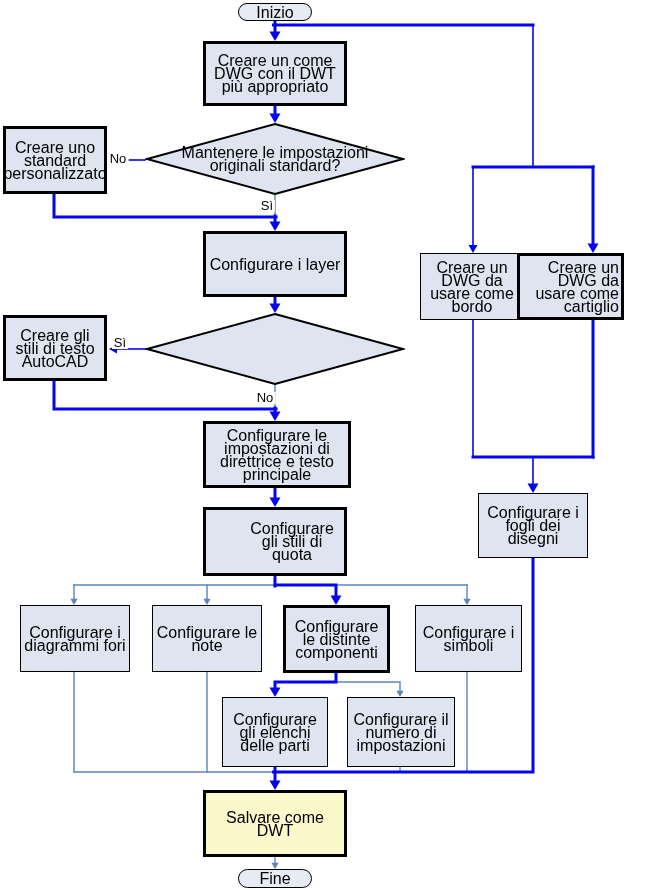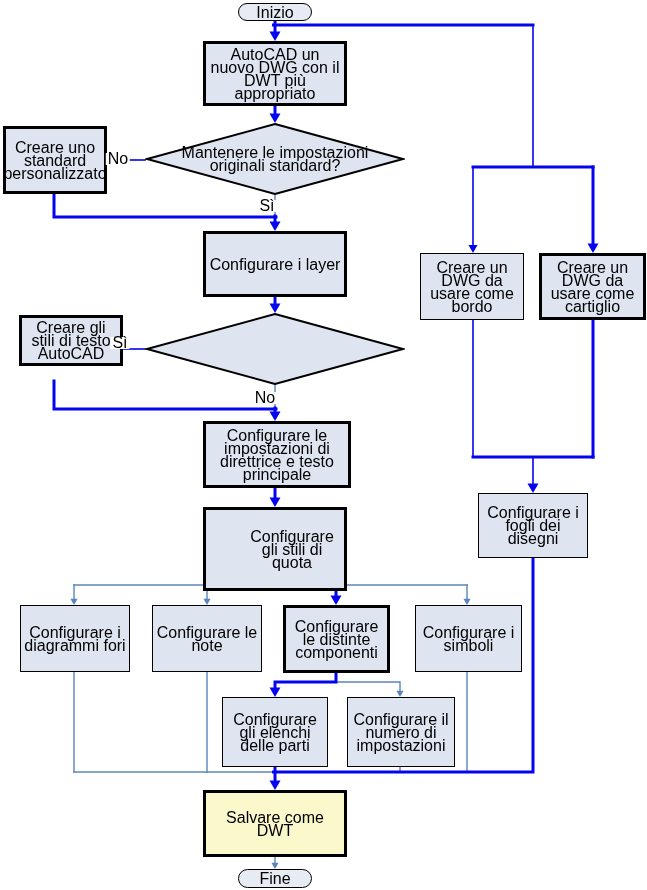--- a/index.html
+++ b/index.html
@@ -14,21 +14,21 @@
     box-sizing:border-box;background:var(--box-fill);
     border:1.5px solid var(--border);padding:2px;z-index:2;
   }
   .node.thick{border-width:3px;}
   .node.oval{border-radius:11px;background:var(--oval-fill);border-width:1.6px;padding:0;}
   .node.yellow{background:var(--hl-fill);}
   .node.diamond{background:transparent;border:none;padding:0;z-index:2;}
   .diamond-svg{position:absolute;left:0;top:0;width:100%;height:100%;}
   .diamond-text{position:relative;width:72%;z-index:2;}
   .edge-label{
-    position:absolute;transform:translate(-50%,-50%);font-size:16px;line-height:12px;
+    position:absolute;transform:translate(-50%,-50%);font-size:13px;line-height:12px;
     color:#000;background:#fff;padding:0 2px;z-index:3;white-space:nowrap;
   }
   polyline{fill:none;stroke-linecap:square;}
   .st-bold{stroke:var(--blue);stroke-width:3px;}
   .st-blue{stroke:var(--blue);stroke-width:1.6px;}
   .st-steel{stroke:var(--steel);stroke-width:1.4px;}
   .ah-blue{fill:var(--blue);stroke:none;}
   .ah-steel{fill:var(--steel);stroke:none;}
   .diamond-shape{fill:var(--box-fill);stroke:var(--border);stroke-width:2px;}
 </style>
@@ -92,52 +92,52 @@
       <polyline points="275,408 275,413" class="st-bold"></polyline>
       <polygon points="275,421 269.5,411.5 280.5,411.5" class="ah-blue"></polygon>
       <polyline points="275,488 275,498" class="st-bold"></polyline>
       <polygon points="275,507 269.5,497.5 280.5,497.5" class="ah-blue"></polygon>
     </svg>
   <div id="nodes-layer">
       <div class="node oval" style="left: 238px; top: 3px; width: 74px; height: 18px;">
         <span class="node-text">Inizio</span>
       </div>
       <div class="node box thick" style="left: 203px; top: 41px; width: 144px; height: 65px;">
-        <span class="node-text">AutoCAD un nuovo DWG con il DWT più appropriato</span>
+        <span class="node-text">Creare un come DWG con il DWT più appropriato</span>
       </div>
       <div class="node box thick" style="left: 3px; top: 126px; width: 104px; height: 68px;">
         <span class="node-text">Creare uno standard personalizzato</span>
       </div>
       <div class="node diamond" style="left: 145px; top: 123px; width: 260px; height: 72px;">
         <svg class="diamond-svg" viewBox="0 0 260 72">
           <polygon points="130,1 258,36 130,71 2,36" class="diamond-shape"></polygon>
         </svg>
         <span class="diamond-text">Mantenere le impostazioni originali standard?</span>
       </div>
       <div class="node box thick" style="left: 203px; top: 231px; width: 144px; height: 66px;">
         <span class="node-text">Configurare i layer</span>
       </div>
-      <div class="node box thick" style="left: 19px; top: 315px; width: 104px; height: 51px;">
+      <div class="node box thick" style="left: 3px; top: 315px; width: 104px; height: 66px;">
         <span class="node-text">Creare gli stili di testo AutoCAD</span>
       </div>
       <div class="node diamond" style="left: 145px; top: 313px; width: 260px; height: 72px;">
         <svg class="diamond-svg" viewBox="0 0 260 72">
           <polygon points="130,1 258,36 130,71 2,36" class="diamond-shape"></polygon>
         </svg>
       </div>
       <div class="node box thick" style="left: 203px; top: 421px; width: 148px; height: 67px;">
         <span class="node-text">Configurare le impostazioni di direttrice e testo principale</span>
       </div>
-      <div class="node box thick" style="left: 203px; top: 507px; width: 144px; height: 84px; padding-left: 36px;">
+      <div class="node box thick" style="left: 203px; top: 507px; width: 144px; height: 69px; padding-left: 36px;">
         <span class="node-text">Configurare gli stili di quota</span>
       </div>
       <div class="node box" style="left: 420px; top: 253px; width: 104px; height: 67px;">
         <span class="node-text">Creare un DWG da usare come bordo</span>
       </div>
-      <div class="node box thick" style="left: 539px; top: 253px; width: 107px; height: 67px;">
+      <div class="node box thick" style="left: 517px; top: 253px; width: 107px; height: 67px; text-align: right;">
         <span class="node-text">Creare un DWG da usare come cartiglio</span>
       </div>
       <div class="node box" style="left: 478px; top: 493px; width: 110px; height: 65px;">
         <span class="node-text">Configurare i fogli dei disegni</span>
       </div>
       <div class="node box" style="left: 20px; top: 605px; width: 110px; height: 67px;">
         <span class="node-text">Configurare i diagrammi fori</span>
       </div>
       <div class="node box" style="left: 152px; top: 605px; width: 110px; height: 67px;">
         <span class="node-text">Configurare le note</span>

